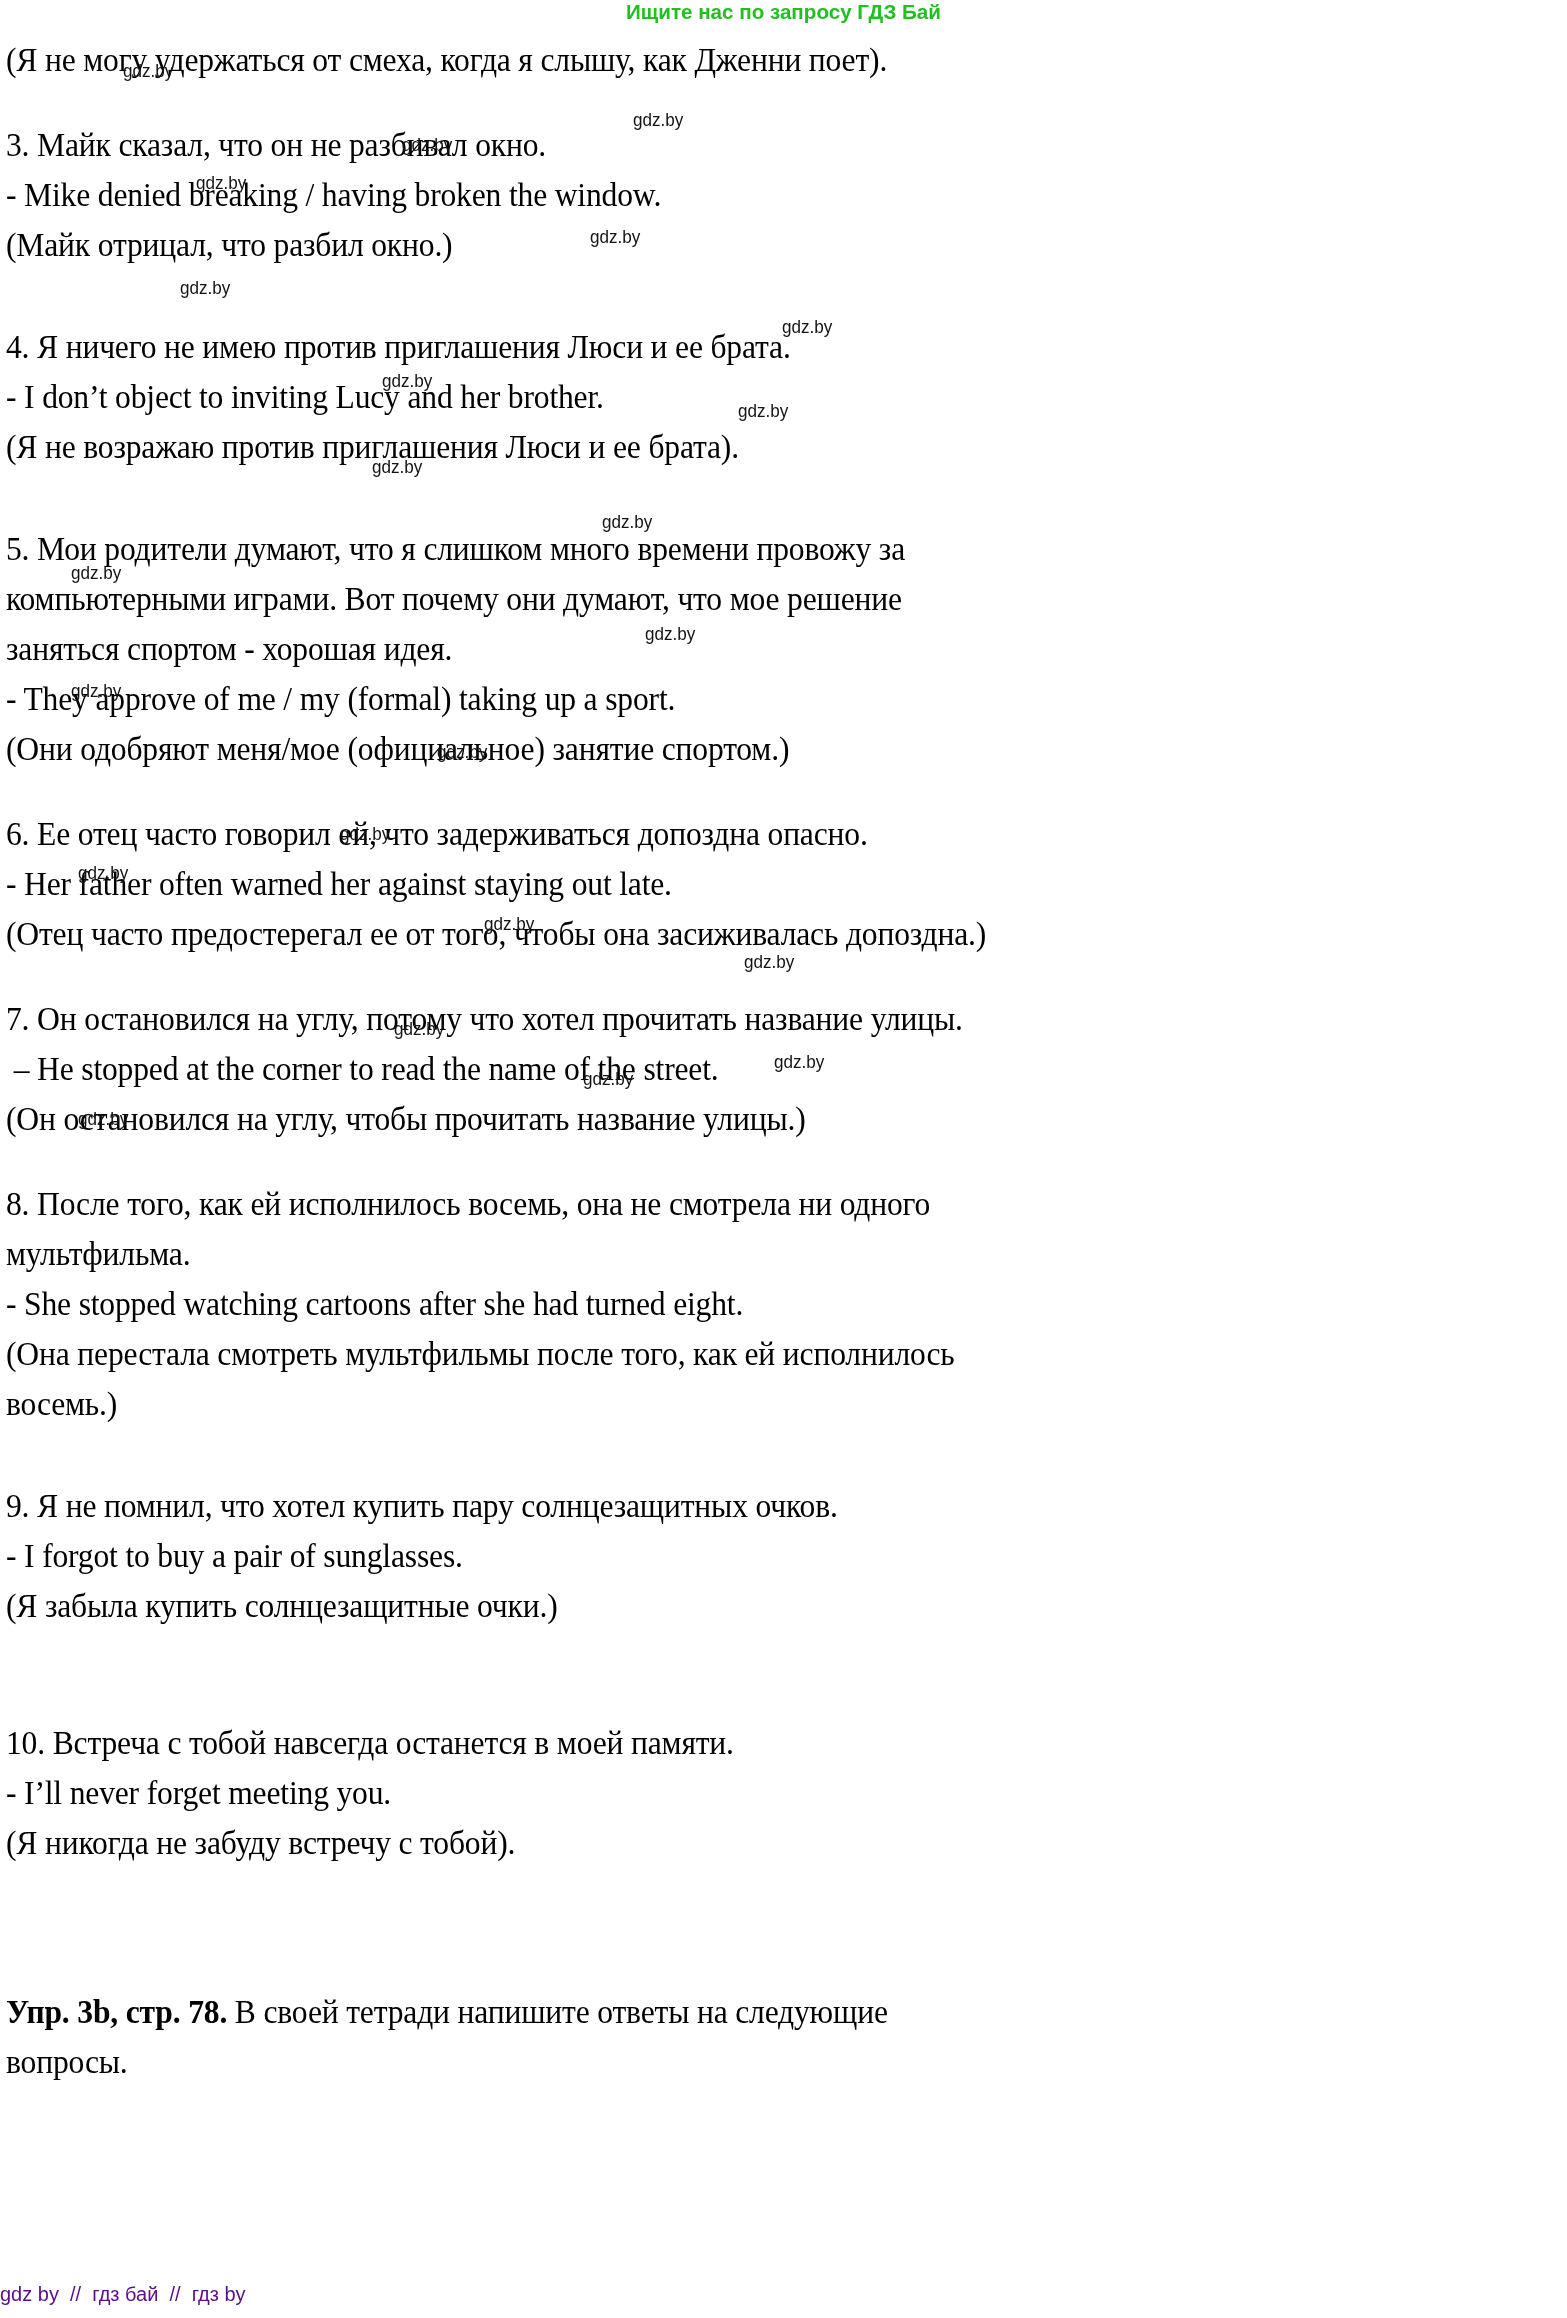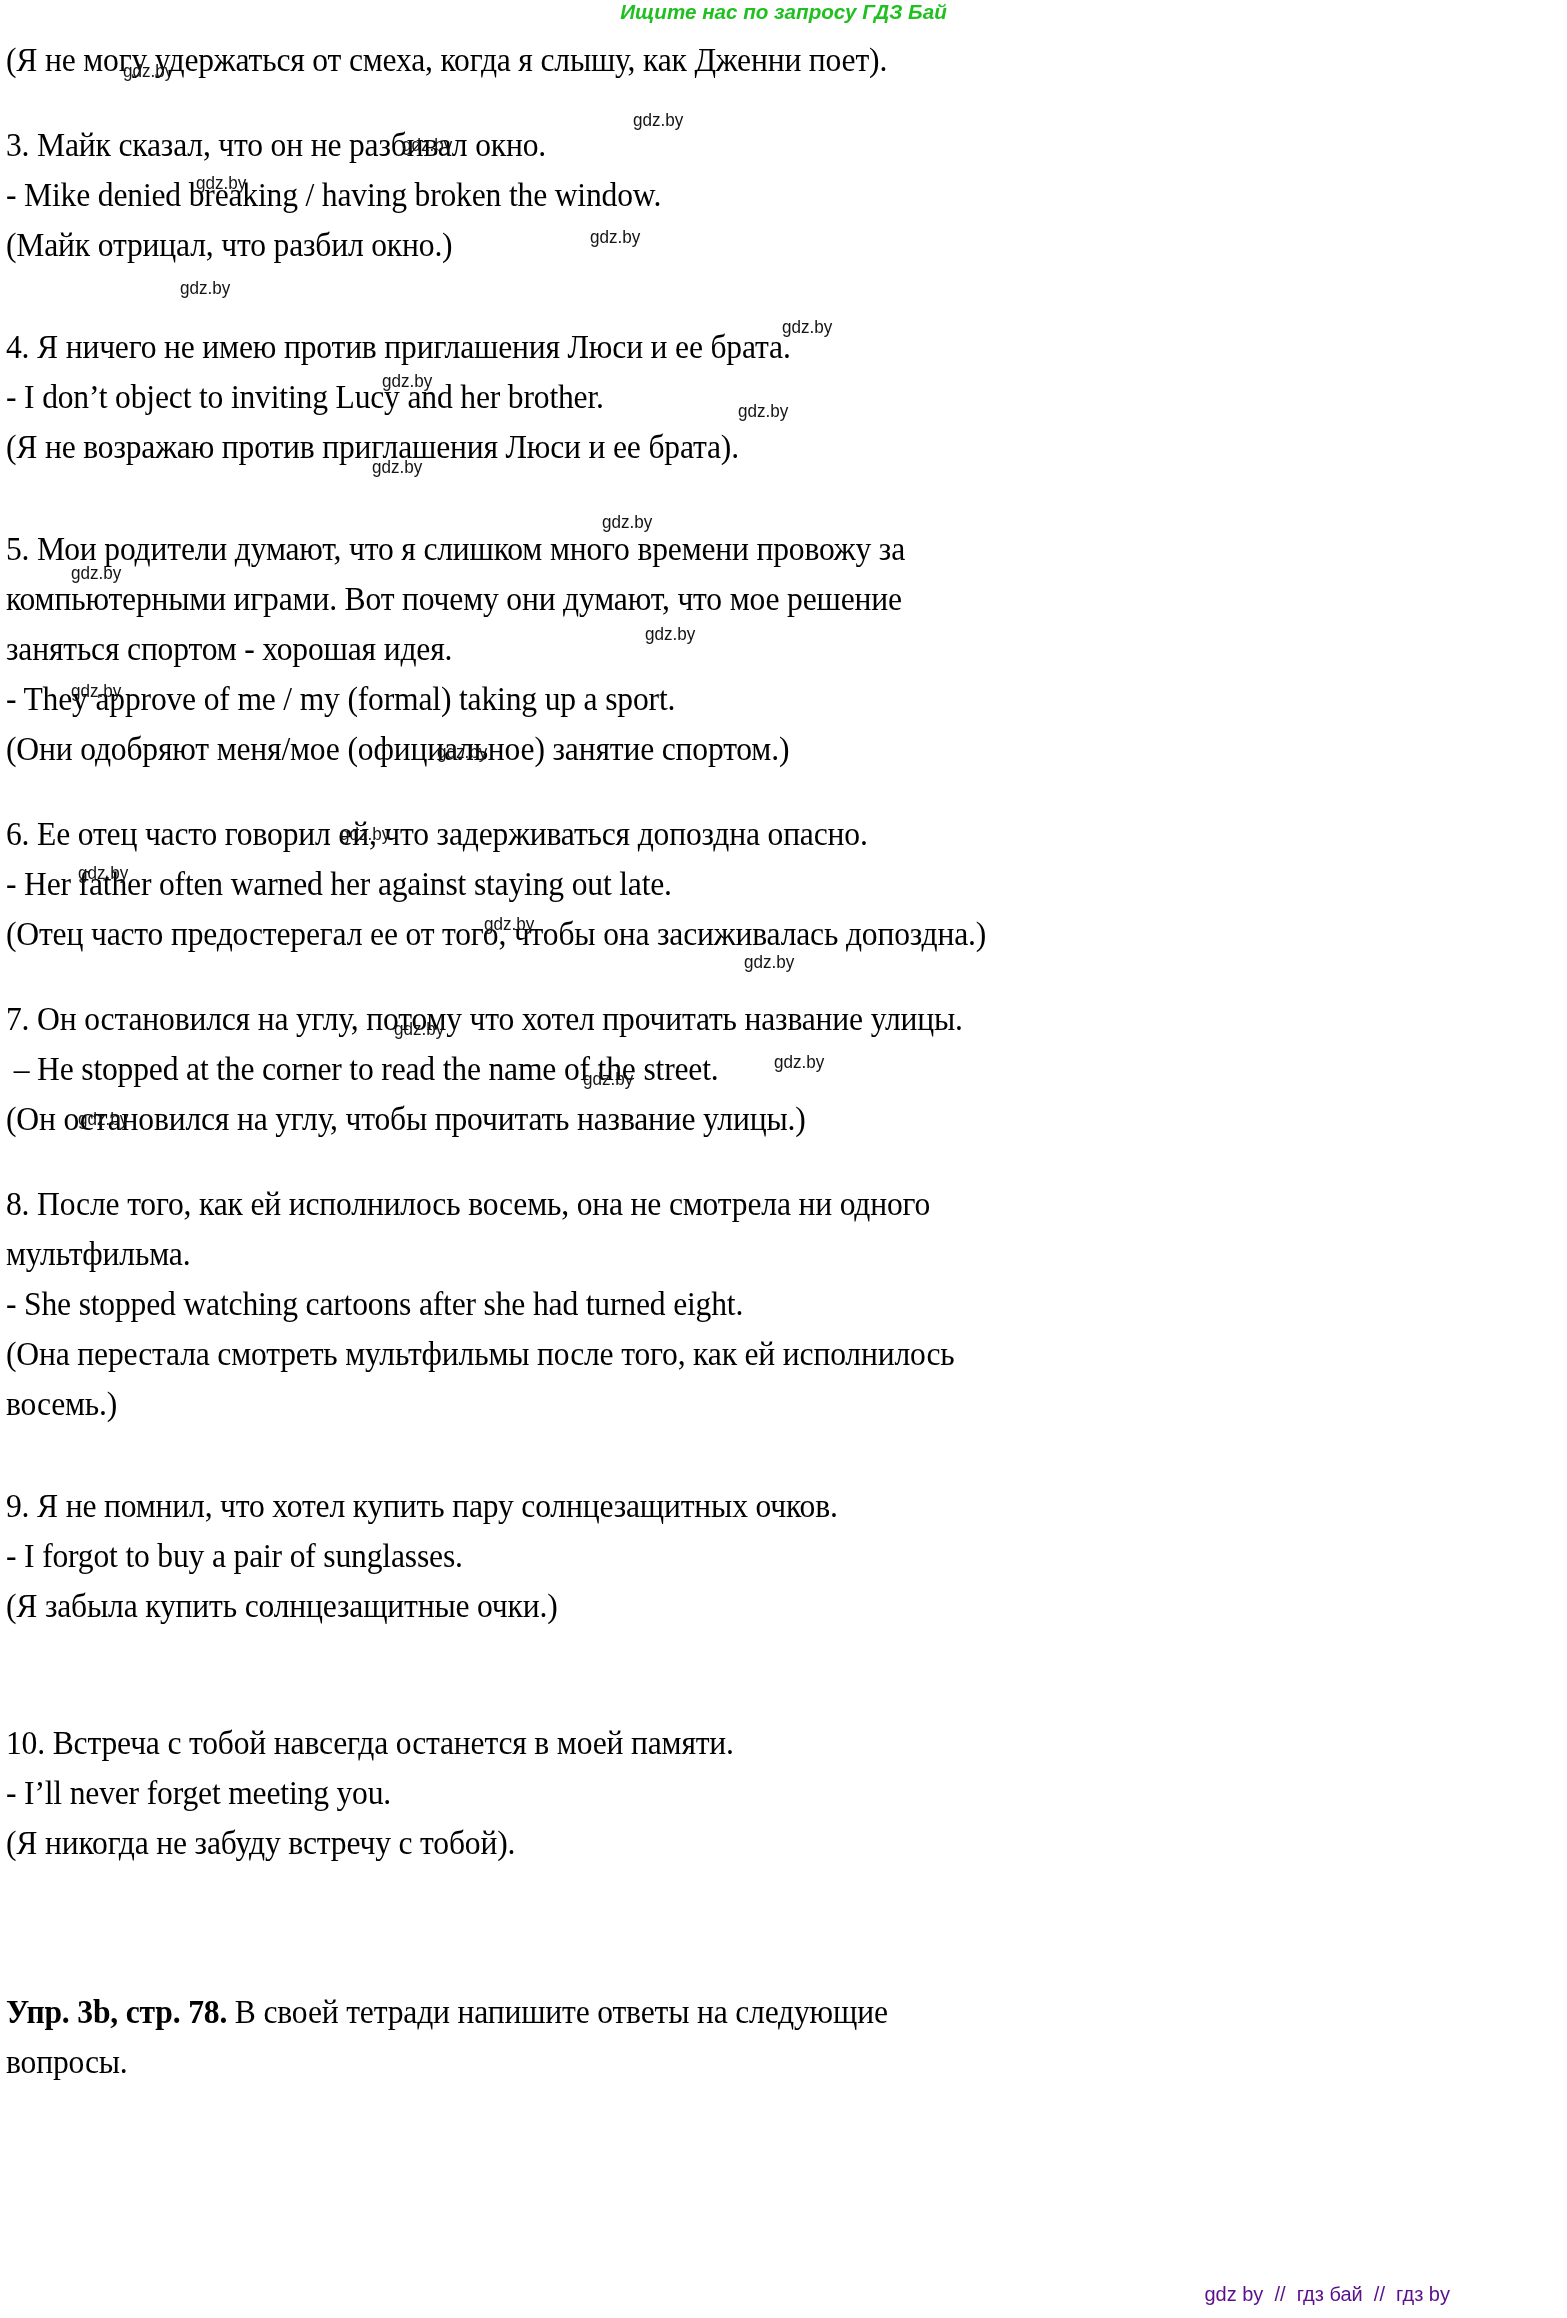--- a/index.html
+++ b/index.html
@@ -26,21 +26,20 @@
     top: 0px;
     left: 0;
     width: 1567px;
     text-align: center;
     font-family: "Liberation Sans", "DejaVu Sans", sans-serif;
     font-weight: bold;
     font-size: 20.6px;
     color: #1fc020;
     letter-spacing: 0px;
     white-space: nowrap;
-    font-style: italic;
   }
 
   
   .content {
     position: absolute;
     left: 6px;
     top: 35px;
     width: 1540px;
   }
   .line {
@@ -71,21 +70,21 @@
     transform: scaleX(0.95);
     transform-origin: left top;
   }
 
   
   .site-footer {
     position: absolute;
     left: 0;
     top: 2283px;
     width: 1450px;
-    text-align: right;
+    text-align: left;
     font-family: "Liberation Sans", "DejaVu Sans", sans-serif;
     font-size: 20px;
     color: #5b0f8c;
     white-space: pre;
   }
 </style>
 </head>
 <body>
 
 <div id="page">

